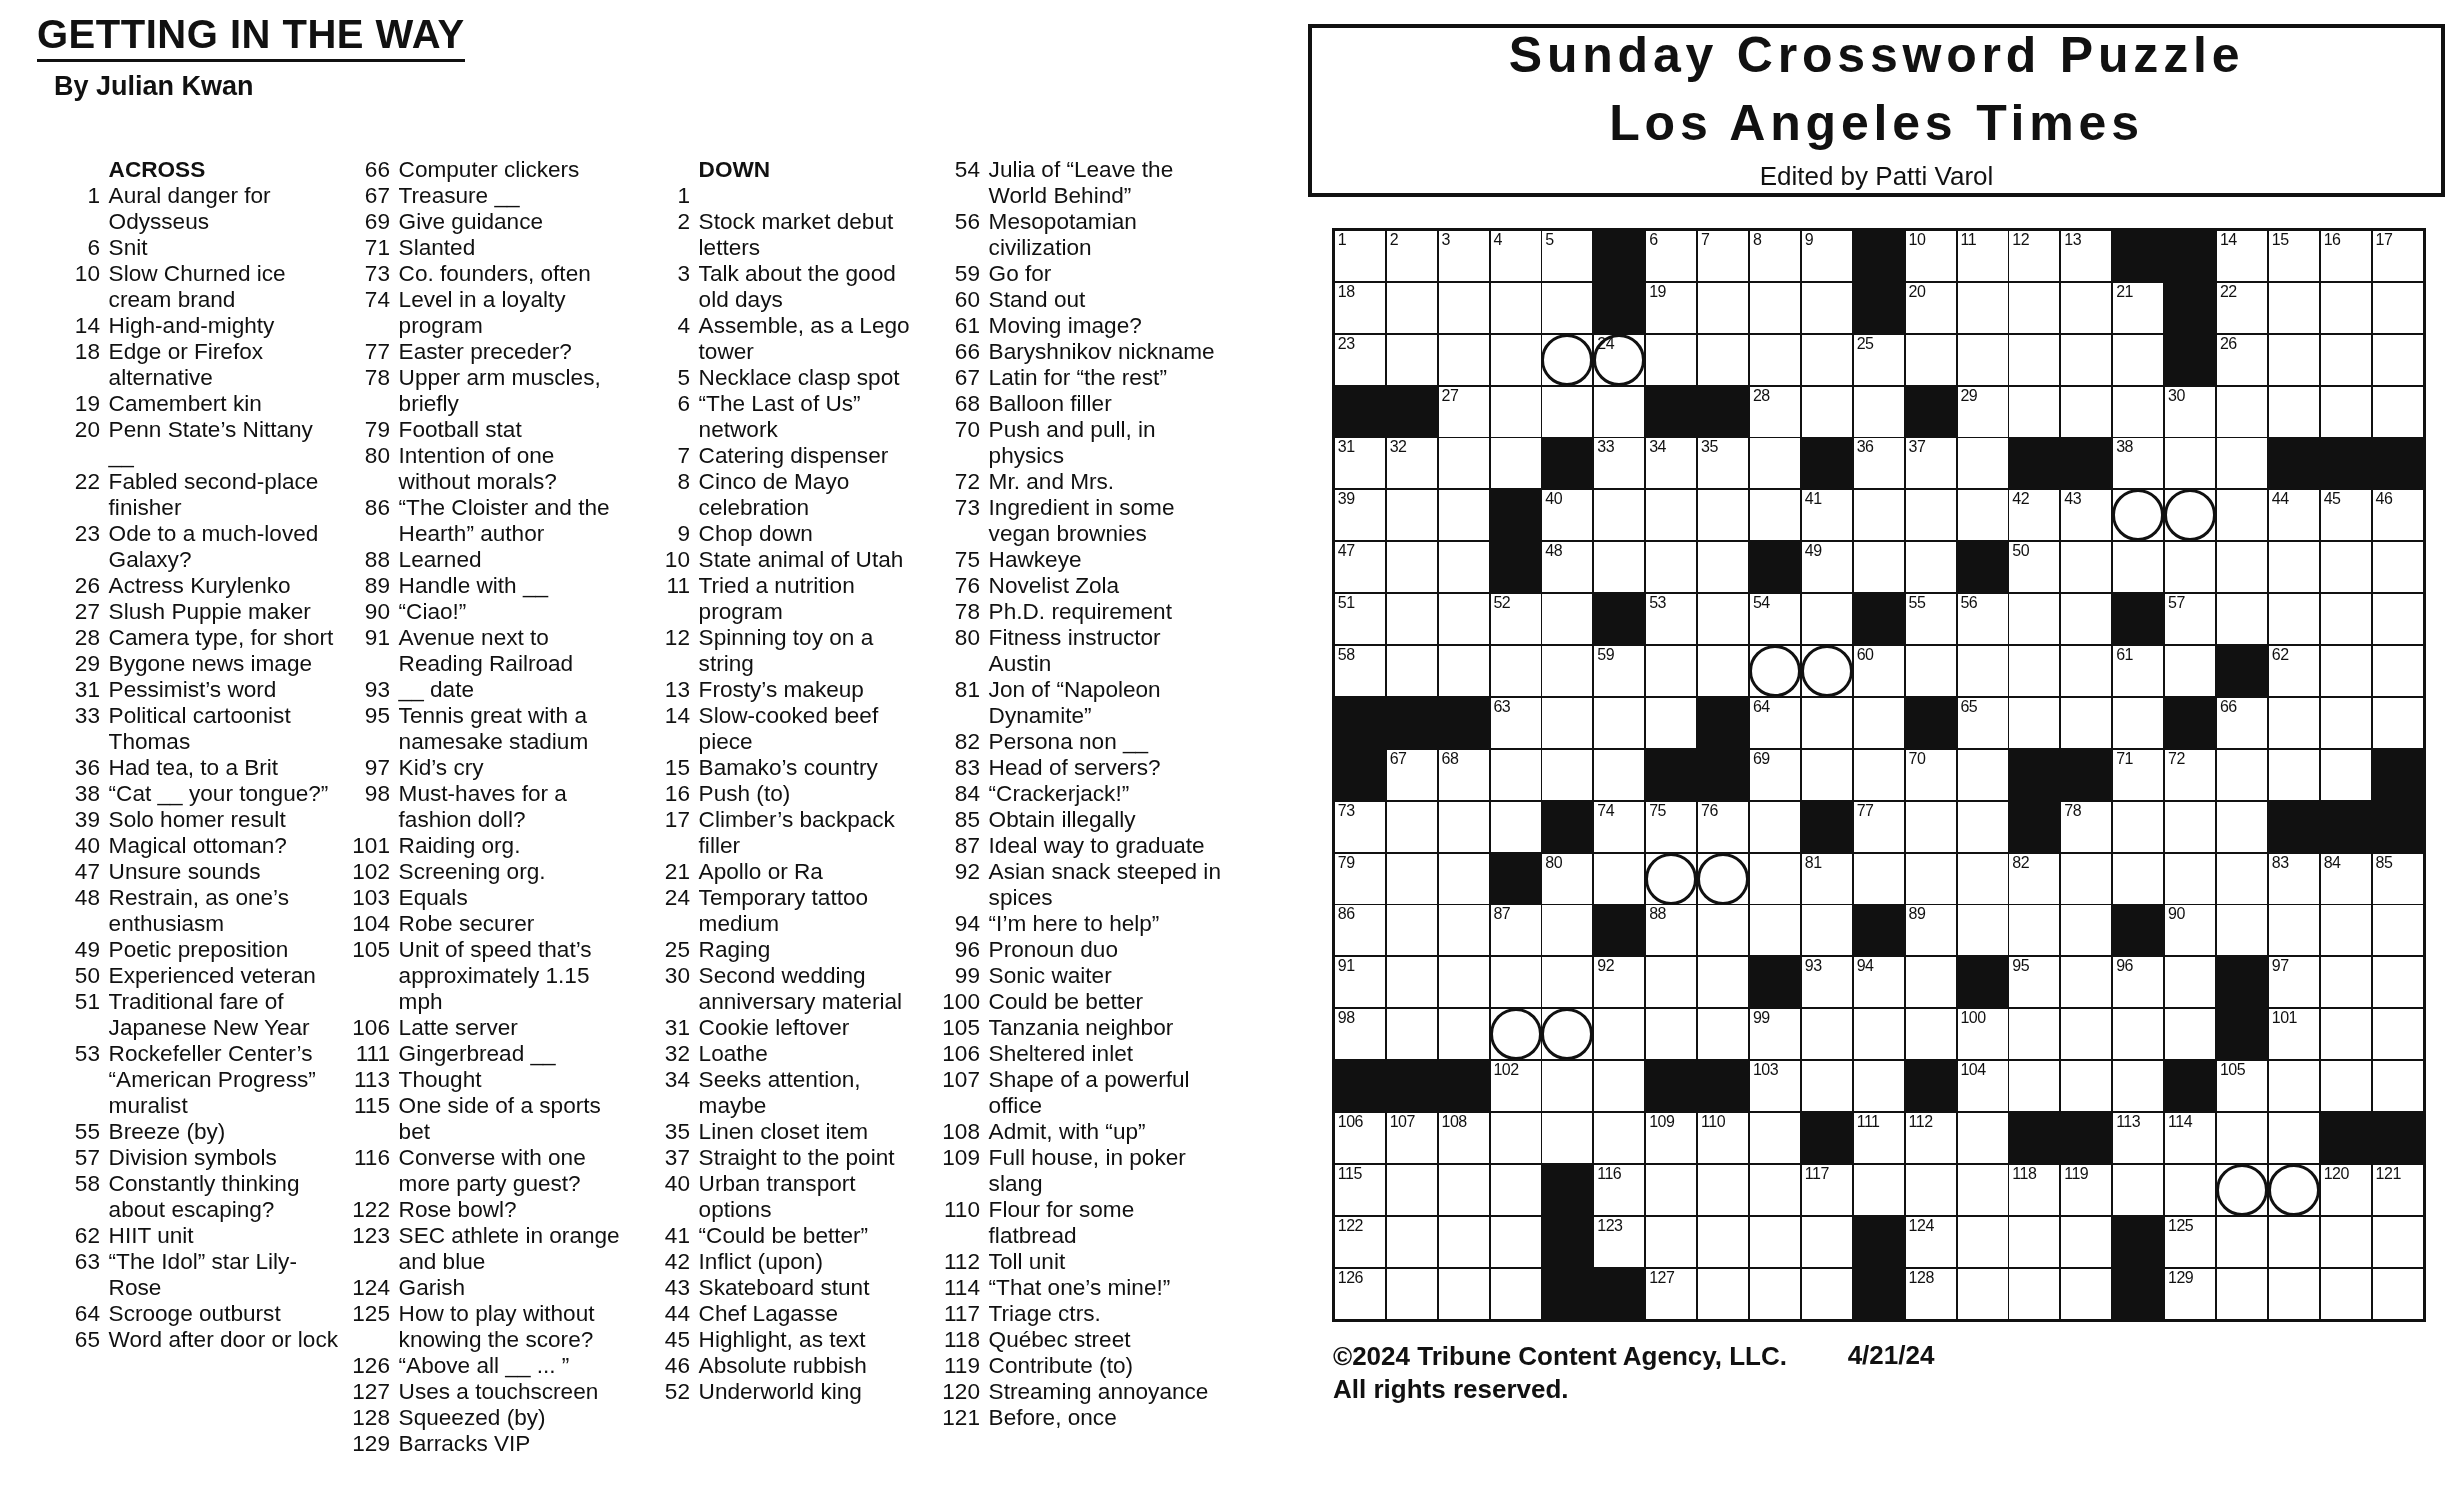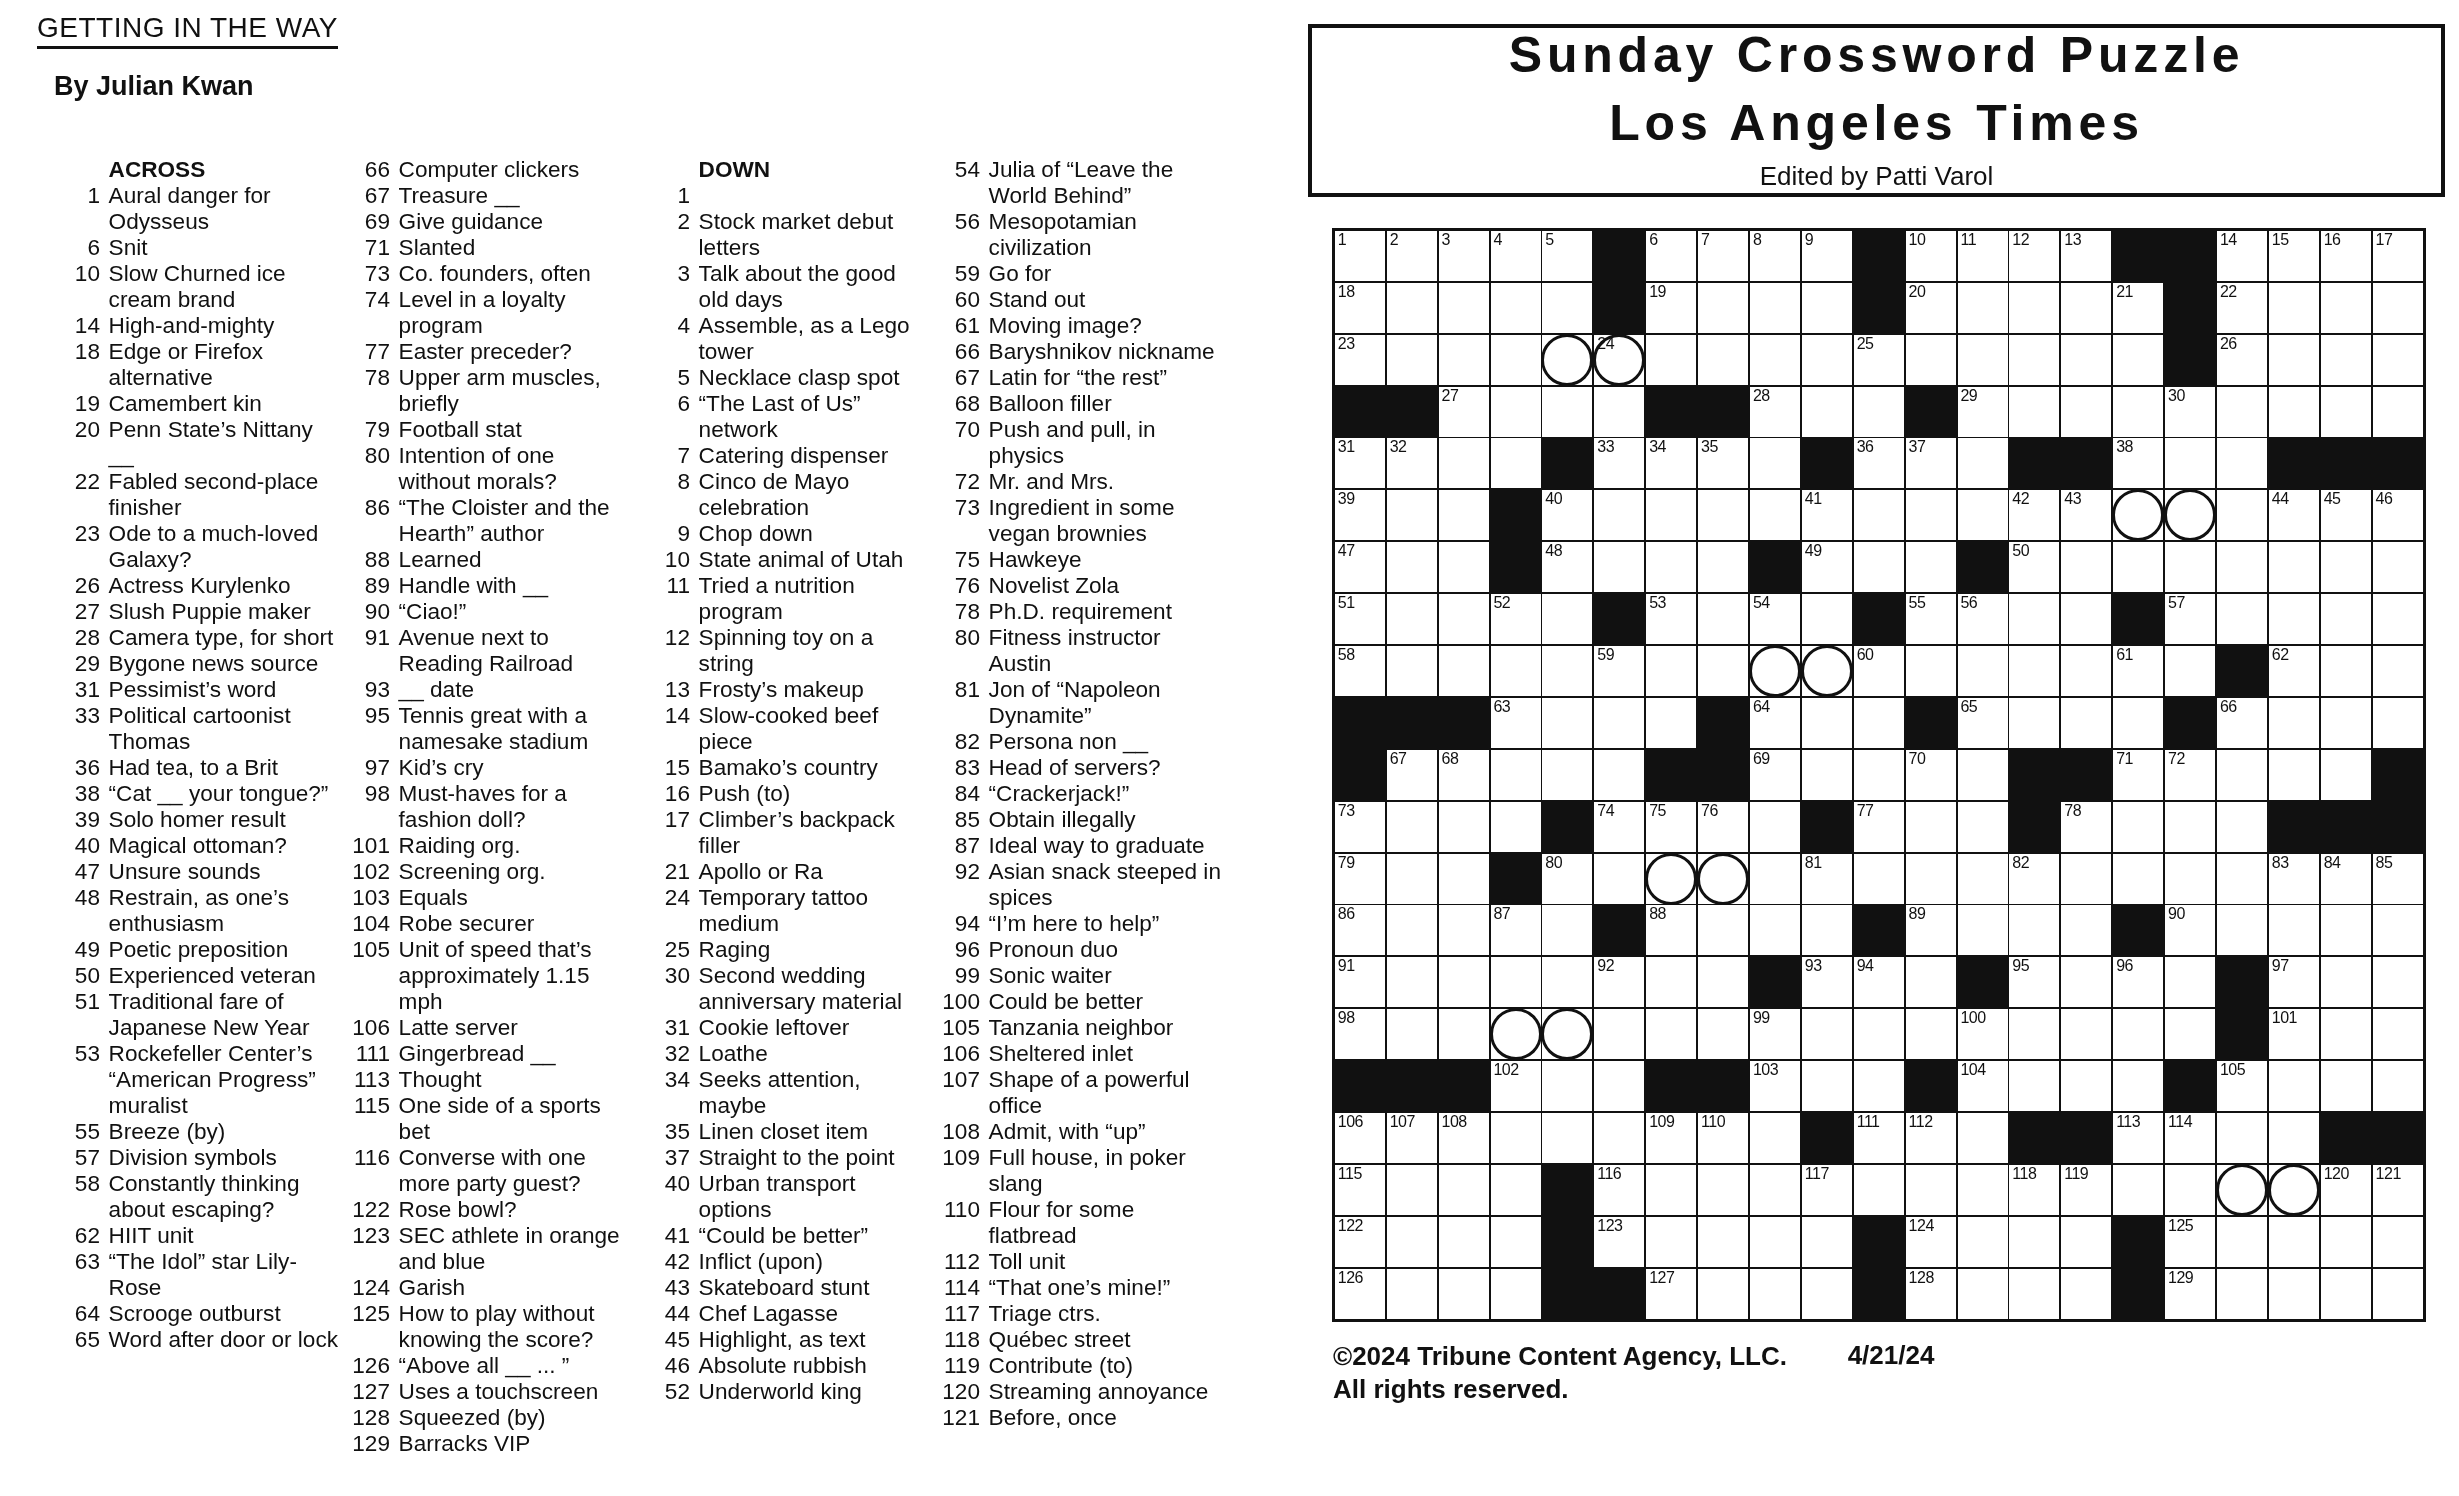--- a/index.html
+++ b/index.html
@@ -1,20 +1,20 @@
 <!DOCTYPE html>
 <html><head>
 <meta charset="utf-8">
 <style>
   html,body{margin:0;padding:0;background:#fff;}
   body{width:2459px;height:1497px;position:relative;overflow:hidden;
        font-family:"Liberation Sans","DejaVu Sans",sans-serif;color:#111;}
 
   
-  .title{position:absolute;left:37px;top:11.5px;margin:0;font-size:28px;font-weight:normal;
+  .title{position:absolute;left:37px;top:11.5px;margin:0;font-size:40px;font-weight:bold;
          letter-spacing:0.5px;}
   .title span{display:inline-block;border-bottom:3.8px solid #111;padding-bottom:2.9px;}
   .byline{position:absolute;left:37px;top:71px;font-size:27px;font-weight:bold;margin-left:17px;}
 
   .clue-col{position:absolute;top:137px;font-size:22.6px;line-height:26px;margin-top:20px;}
   #col-a{left:58px;width:281px;--nw:42px;}
   #col-b{left:342px;width:286px;--nw:48px;}
   #col-c{left:642px;width:281px;--nw:48px;}
   #col-d{left:924px;width:300px;--nw:56px;}
   .clue-header{font-weight:bold;margin-left:calc(var(--nw) + 8.6px);}
@@ -96,21 +96,21 @@
     <div class="clue">
       <span class="cnum">27</span>
       <span class="ctxt">Slush Puppie maker</span>
     </div>
     <div class="clue">
       <span class="cnum">28</span>
       <span class="ctxt">Camera type, for short</span>
     </div>
     <div class="clue">
       <span class="cnum">29</span>
-      <span class="ctxt">Bygone news source</span>
+      <span class="ctxt">Bygone news image</span>
     </div>
     <div class="clue">
       <span class="cnum">31</span>
       <span class="ctxt">Pessimist’s word</span>
     </div>
     <div class="clue">
       <span class="cnum">33</span>
       <span class="ctxt">Political cartoonist Thomas</span>
     </div>
     <div class="clue">

